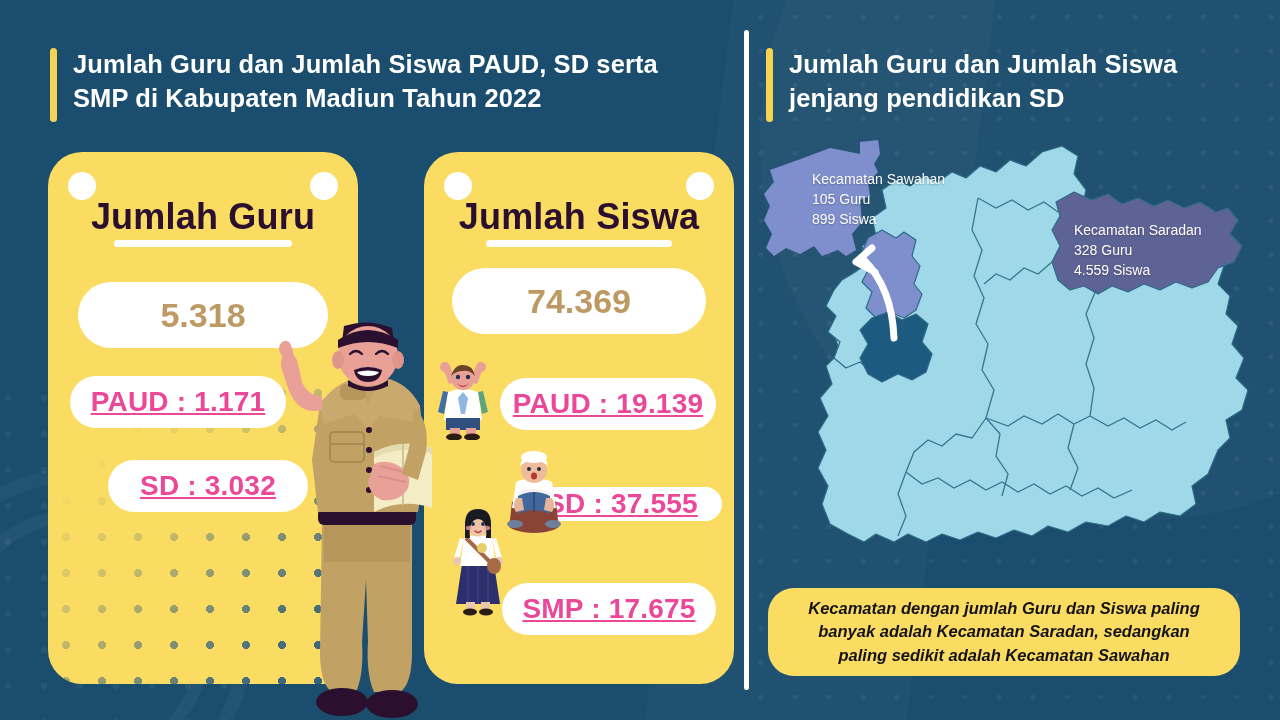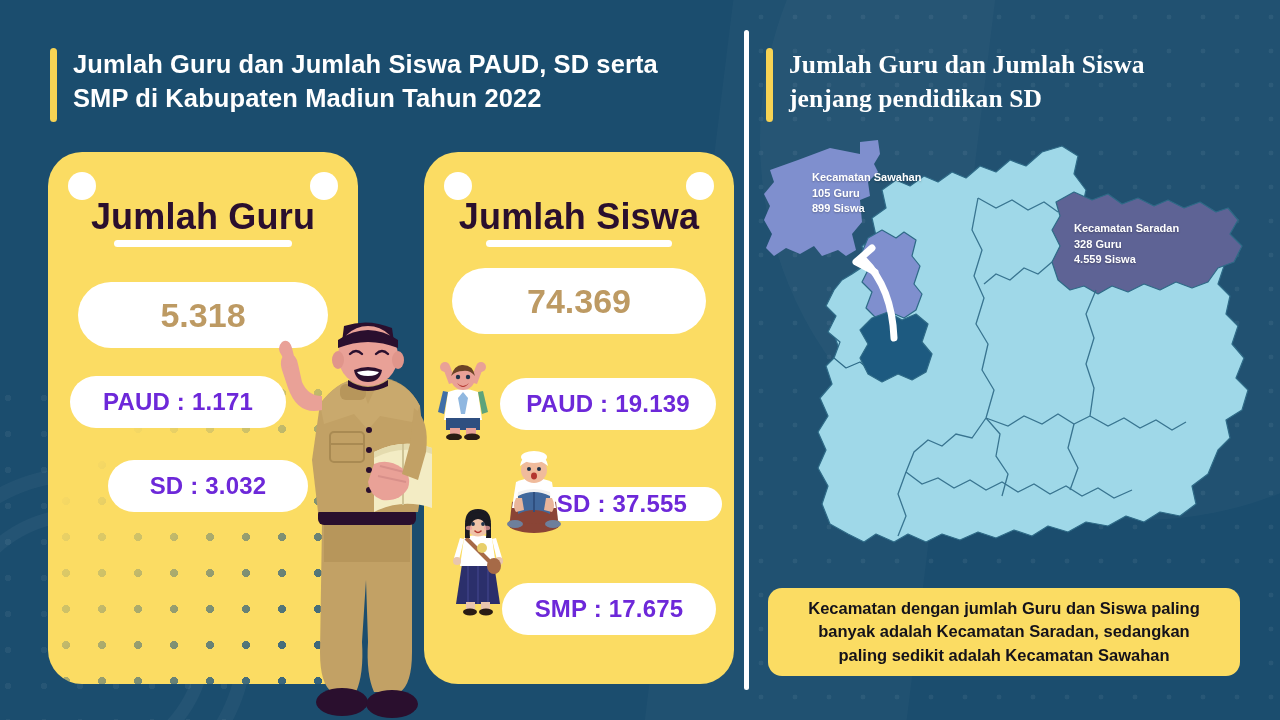--- a/index.html
+++ b/index.html
@@ -50,21 +50,21 @@
 
   
   .title-block { position:absolute; display:flex; gap:16px; align-items:flex-start; }
   .title-bar { width:7px; border-radius:4px; background:#f7d354; flex:0 0 auto; }
   .title-text {
     color:#ffffff; font-weight:bold; font-size:25.5px; line-height:1.32;
     letter-spacing:0.1px; white-space:pre-line;
   }
   #title-left  { left:50px; top:48px; width:660px; }
   #title-left .title-bar { height:74px; }
-  #title-right { left:766px; top:48px; width:470px;font-family:Liberation Serif, serif; }
+  #title-right { left:766px; top:48px; width:470px; }
   #title-right .title-bar { height:74px; }
 
   
   .card {
     position:absolute; background:#fbdc63; border-radius:34px; overflow:hidden;
   }
   .card-dots {
     position:absolute; left:0; bottom:0; width:100%; height:58%;
     background-image:radial-gradient(circle, #1f5680 4px, transparent 4.3px);
     background-size:36px 36px;
@@ -84,44 +84,45 @@
     position:absolute; height:7px; background:#ffffff; border-radius:4px;
   }
   .big-pill {
     position:absolute; background:#ffffff; border-radius:40px;
     display:flex; align-items:center; justify-content:center;
     font-size:34px; font-weight:bold; color:#bd9a63;
   }
   .stat-pill {
     position:absolute; background:#ffffff; border-radius:30px;
     display:flex; align-items:center; justify-content:center;
-    font-size:24px; font-weight:bold; color:#6d28d9; letter-spacing:0.2px;
+    font-size:28px; font-weight:bold; color:#ec4899; letter-spacing:0.2px;text-decoration:underline;
   }
 
   #card-guru  { left:48px;  top:152px; width:310px; height:532px; }
   #card-siswa { left:424px; top:152px; width:310px; height:532px; }
 
   
   .figure { position:absolute; }
 
   
   .map-wrap { position:absolute; left:756px; top:138px; width:520px; height:445px; }
   .map-label {
-    position:absolute; color:#ffffff; font-weight:bold; font-size:11px;
+    position:absolute; color:#ffffff; font-weight:normal; font-size:14px;
     line-height:1.42; white-space:pre-line; text-shadow:0 1px 2px rgba(0,0,0,.28);
   }
   #label-sawahan { left:812px; top:170px; }
   #label-saradan { left:1074px; top:221px; }
 
   
   .caption {
     position:absolute; left:768px; top:588px; width:472px; height:88px;
-    background:#fbdc63; border-radius:14px;
+    background:#fbdc63; border-radius:26px;
     display:flex; align-items:center; justify-content:center; text-align:center;
     padding:6px 16px;
+    font-style:italic;
   }
   .caption span {
     color:#14121a; font-weight:bold; font-size:16.5px; line-height:1.42; white-space:pre-line;
   }
 </style>
 </head>
 <body>
 
 <div class="stage">
 

